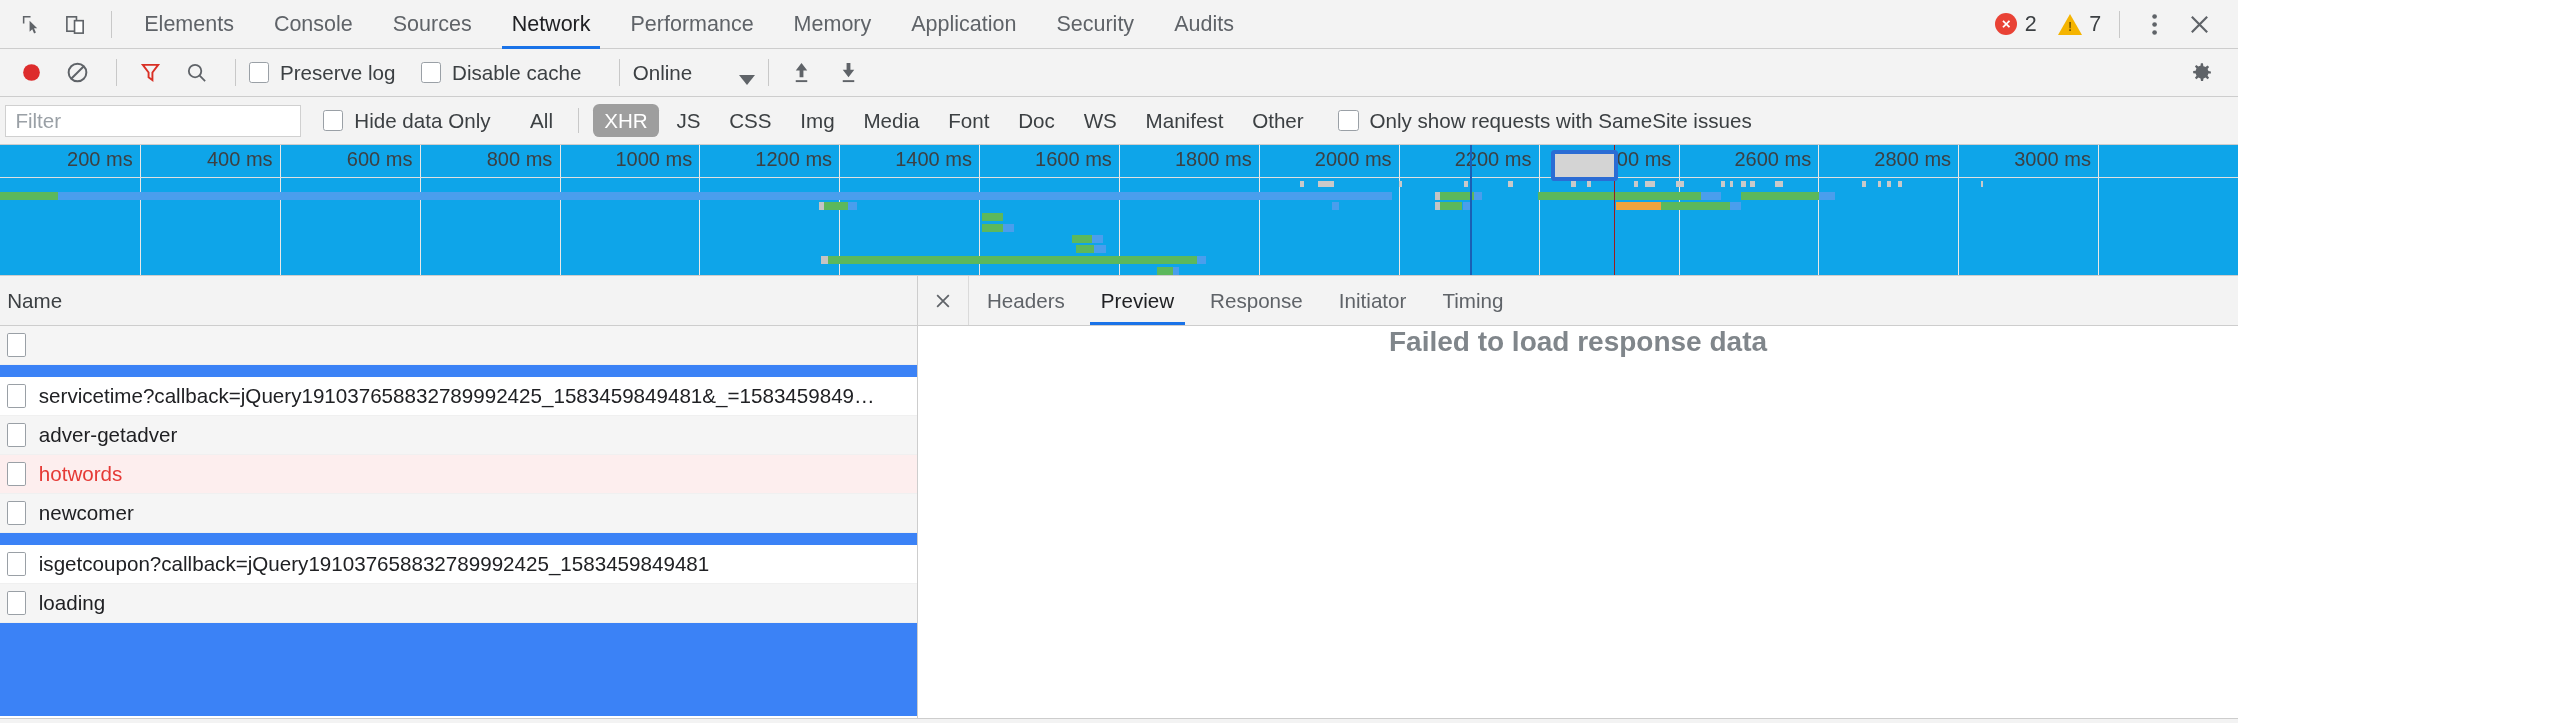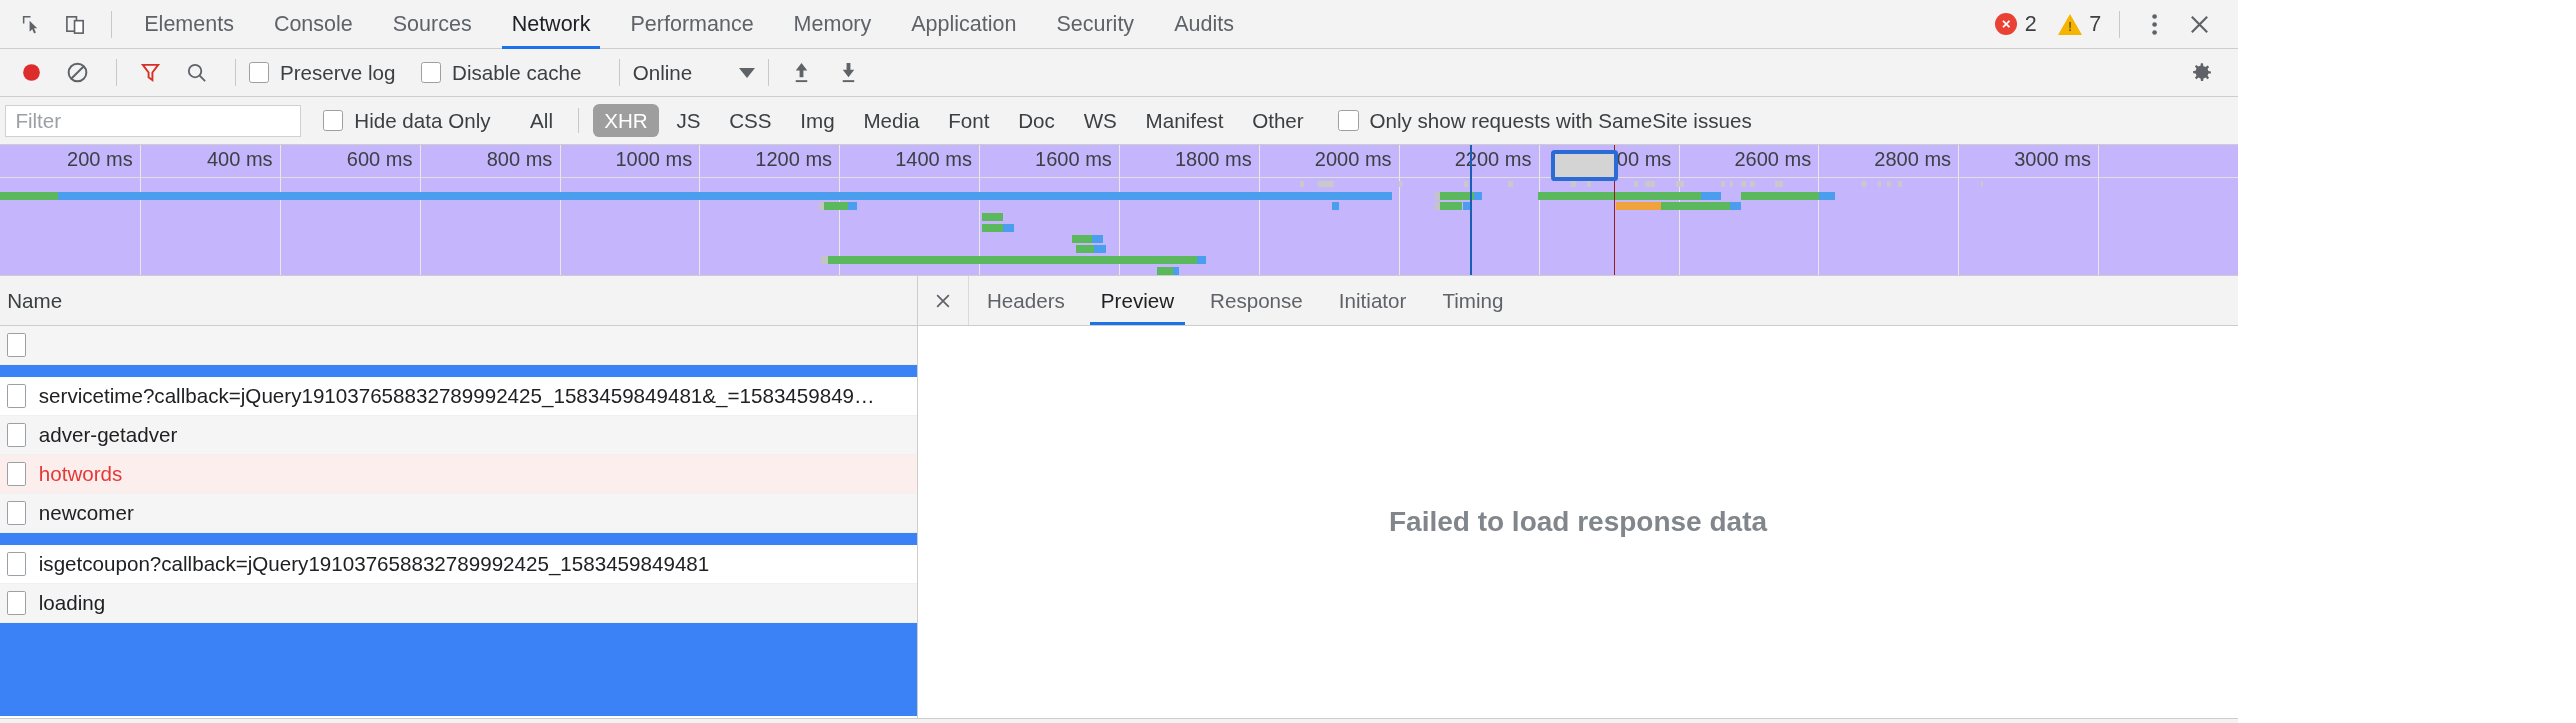--- a/index.html
+++ b/index.html
@@ -73,21 +73,21 @@
   }
   .cb-item { display:flex; align-items:center; justify-content:center; width:41px; height:41px; margin-right:5.4px;}
   .cb-sep { width:0.9px; height:27px; background:#c8c8c8; margin:0 12.6px; }
   .chk {
     width:20.6px; height:20.6px; border:1.8px solid #9aa0a6;
     border-radius:2.7px; background:#fff; box-sizing:border-box;
     margin-right:10.8px; flex:none;
   }
   .cb-label { font-size:20.6px; color:#3c4043; margin-right:7.2px; white-space:nowrap;}
   .cb-check { display:flex; align-items:center; margin-right:18px; }
-  .select-box { display:flex; align-items:center; }
+  .select-box { display:flex; align-items:flex-end; }
   .select-box .val { font-size:20.6px; color:#3c4043; margin-right:47px; }
   .caret-dn {
     width:0;height:0;border-left:8px solid transparent;border-right:8px solid transparent;
     border-top:10px solid #5f6368;
   }
   .cb-right { margin-left:auto; display:flex; align-items:center; }
 
   
   .filterbar {
     height:48px; min-height:48px;
@@ -105,21 +105,21 @@
   }
   .ftype {
     font-size:20.6px; color:#3c4043;
     padding:4.5px 11.7px; border-radius:6.3px; margin:0 2.7px;
     white-space:nowrap;
   }
   .ftype.active { background:#9e9e9e; color:#fff; }
   .fb-sep { width:0.9px; height:25px; background:#c8c8c8; margin:0 10.8px; }
 
   
-  .overview { height:130px; min-height:130px; position:relative; background:#c4b5fd;
+  .overview { height:130px; min-height:130px; position:relative; background:#0ea5e9;
               border-bottom:0.9px solid #cdcdcd; overflow:hidden; }
   .ruler { position:absolute; left:0; right:0; top:0; height:32px; }
   .tick { position:absolute; top:0; height:130px; border-right:0.9px solid #e8e8e8; }
   .tick span {
     position:absolute; right:7.2px; top:2.7px;
     font-size:20px; color:#3c4043; white-space:nowrap;
   }
   .ruler-base { position:absolute; left:0; right:0; top:32px; height:0.9px; background:#e0e0e0;}
   .bars { position:absolute; left:0; right:0; top:34px; bottom:0; }
   .bar { position:absolute; height:8px; }
@@ -181,21 +181,21 @@
   }
   .rtab {
     display:flex; align-items:center; padding:0 18px;
     font-size:20.6px; color:#5f6368; position:relative; white-space:nowrap;
   }
   .rtab.active { color:#202124; }
   .rtab.active::after {
     content:""; position:absolute; left:7.2px; right:7.2px; bottom:0; height:2.7px; background:#1a73e8;
   }
   .rp-body {
-    flex:1; display:flex; align-items:center; justify-content:center;
+    flex:1; display:flex; justify-content:center;
     background:#fff;
   }
   .failmsg { font-size:28px; font-weight:bold; color:#80868b; }
   .statusbar { height:3.6px; background:#f3f3f3; border-top:0.9px solid #cdcdcd; }
 </style>
 </head>
 <body>
 
 <div class="devtools">
 

